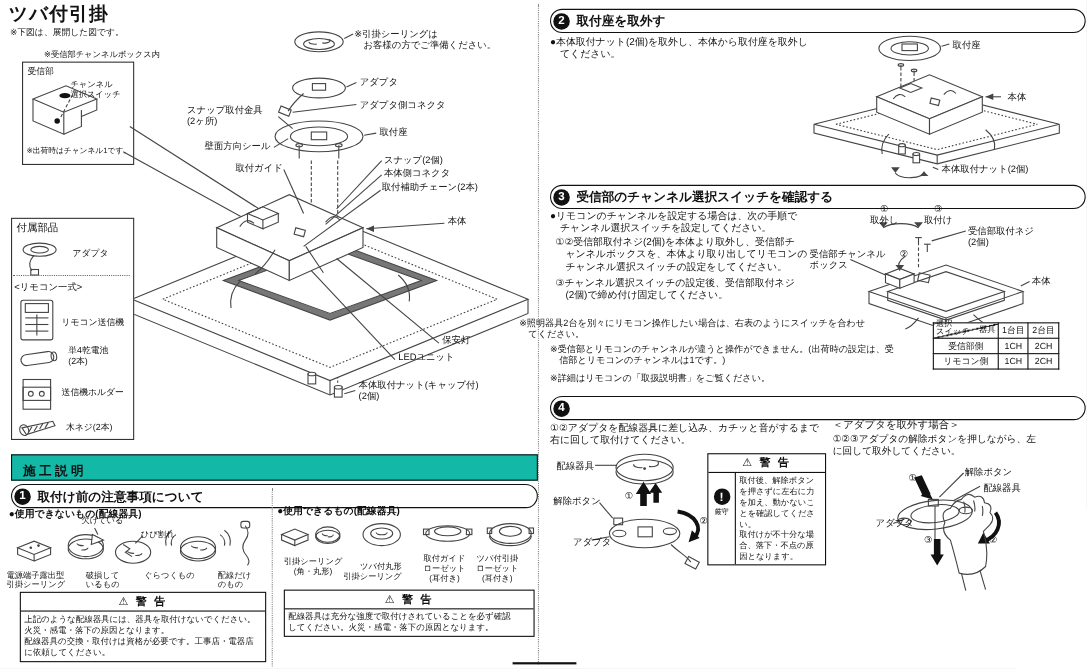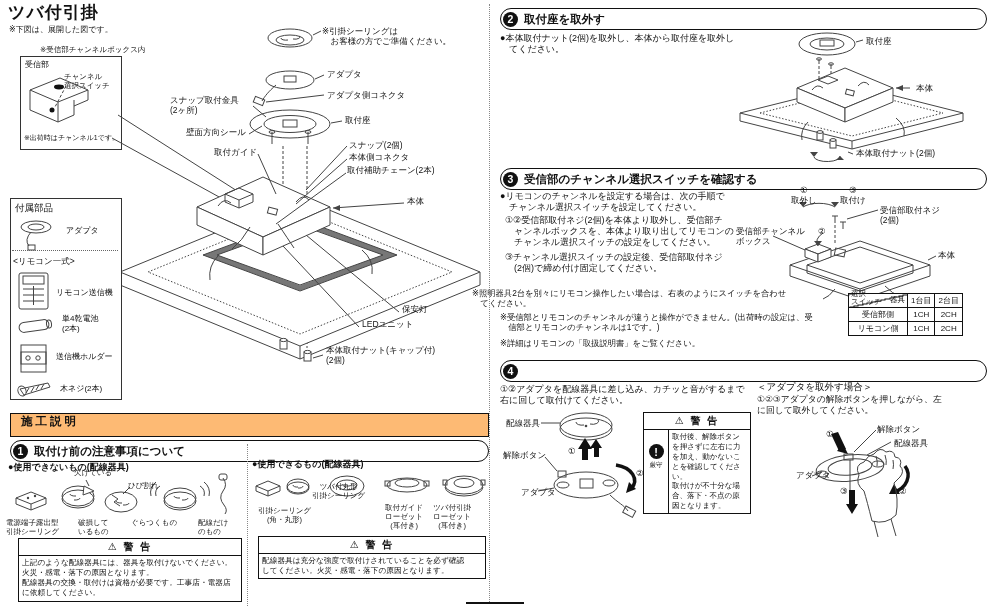--- a/index.html
+++ b/index.html
@@ -11,21 +11,21 @@
   .lb-s{font-size:7.5px}
   .bold{font-weight:normal}
   .page-title{font-size:17px;font-weight:bold;letter-spacing:1px}
   .page-sub{font-size:8px}
   svg.diag{position:absolute;overflow:visible}
   .st{stroke:#444;fill:none;stroke-width:1}
   .fillw{fill:#fff;stroke:#444;stroke-width:1}
   .dash{stroke-dasharray:3,2}
   .dot{stroke-dasharray:1.5,1.8}
   .boxed{border:1px solid #333;background:#fff}
-  .con-box{border:1.5px solid #111;display:flex;align-items:flex-start;background:#fdba74}
+  .con-box{border:1.5px solid #111;display:flex;align-items:flex-end;background:#14b8a6}
   .con-title{font-weight:bold;font-size:11.5px;letter-spacing:3px;padding-left:10px}
   .sec-hdr{height:20px;border:1.5px solid #111;border-radius:11px;display:flex;align-items:center;gap:6px;background:#fff}
   .sec-num{width:15px;height:15px;border-radius:50%;background:#111;color:#fff;font-size:10.5px;font-weight:bold;
            display:flex;align-items:center;justify-content:center;margin-left:2px;flex:none}
   .sec-title{font-weight:bold;font-size:11.5px;white-space:nowrap}
   .heading{font-weight:bold;font-size:9px;white-space:nowrap}
   .warnbox{position:absolute;border:1.5px solid #111;background:#fff}
   .warn-hd{text-align:center;font-weight:bold;font-size:10px;border-bottom:1.2px solid #111;padding:1px 0;letter-spacing:2px}
   .warn-tx{font-size:7.7px;line-height:1.32;padding:2px 3px;white-space:pre-line}
   .vdot{position:absolute;border-left:1px dotted #888}
@@ -298,21 +298,21 @@
     <g>
       <ellipse class="st" cx="212" cy="15" rx="19" ry="9"></ellipse>
         <ellipse class="st" cx="212" cy="13" rx="10" ry="4.5"></ellipse>
       <path class="st" d="M193,17 a19,9 0 0 0 38,0"></path>
       <rect class="st" x="191" y="10" width="4" height="5"></rect>
         <rect class="st" x="229" y="10" width="4" height="5"></rect>
     </g>
   </svg>
   <div class="lb lb-s" style="left:258px;top:506px;text-align:center">引掛シーリング
 (角・丸形)</div>
-  <div class="lb lb-s" style="left:312px;top:482px;text-align:center">ツバ付丸形
+  <div class="lb lb-s" style="left:312px;top:510px;text-align:right">ツバ付丸形
 引掛シーリング</div>
   <div class="lb lb-s" style="left:385px;top:503px;text-align:center">取付ガイド
 ローゼット
 (耳付き)</div>
   <div class="lb lb-s" style="left:433px;top:503px;text-align:center">ツバ付引掛
 ローゼット
 (耳付き)</div>
 
   <div class="warnbox" style="left:258px;top:536px;width:226px">
     <div class="warn-hd">⚠ 警 告</div>

